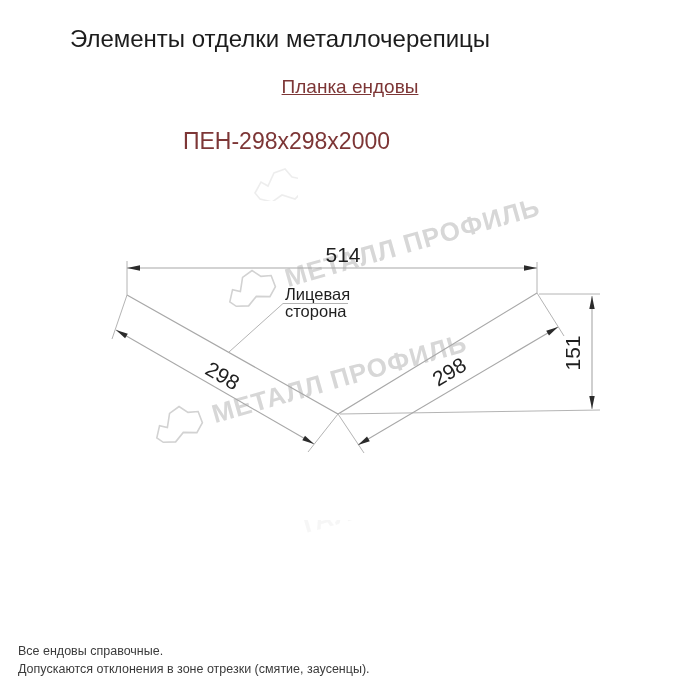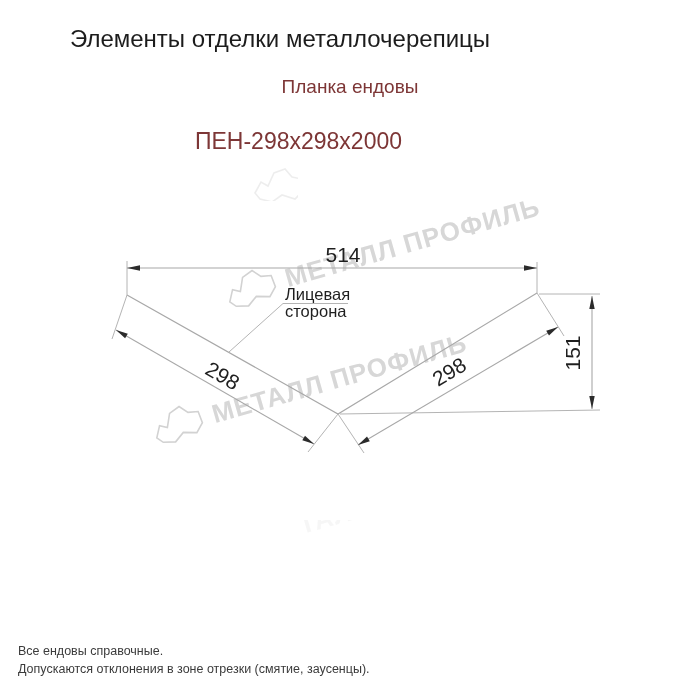--- a/index.html
+++ b/index.html
@@ -14,23 +14,24 @@
   .page-title{
     top:25px;left:0;width:560px;
     text-align:center;
     font-size:24px;color:#1c1c1c;
   }
   .product-subtitle{
     top:74px;left:0;width:700px;
     text-align:center;
     font-size:19px;line-height:25px;
     color:#7d3636;
+    text-decoration:underline;
   }
   .product-model{
-    top:128px;left:12px;width:573px;
+    top:128px;left:0;width:573px;
     text-align:center;
     font-size:23px;
     color:#7d3636;
   }
   .watermark{
     display:flex;align-items:center;gap:9px;
     transform:rotate(-16deg);
     transform-origin:0 50%;
     color:#d7d7d7;
     white-space:nowrap;

